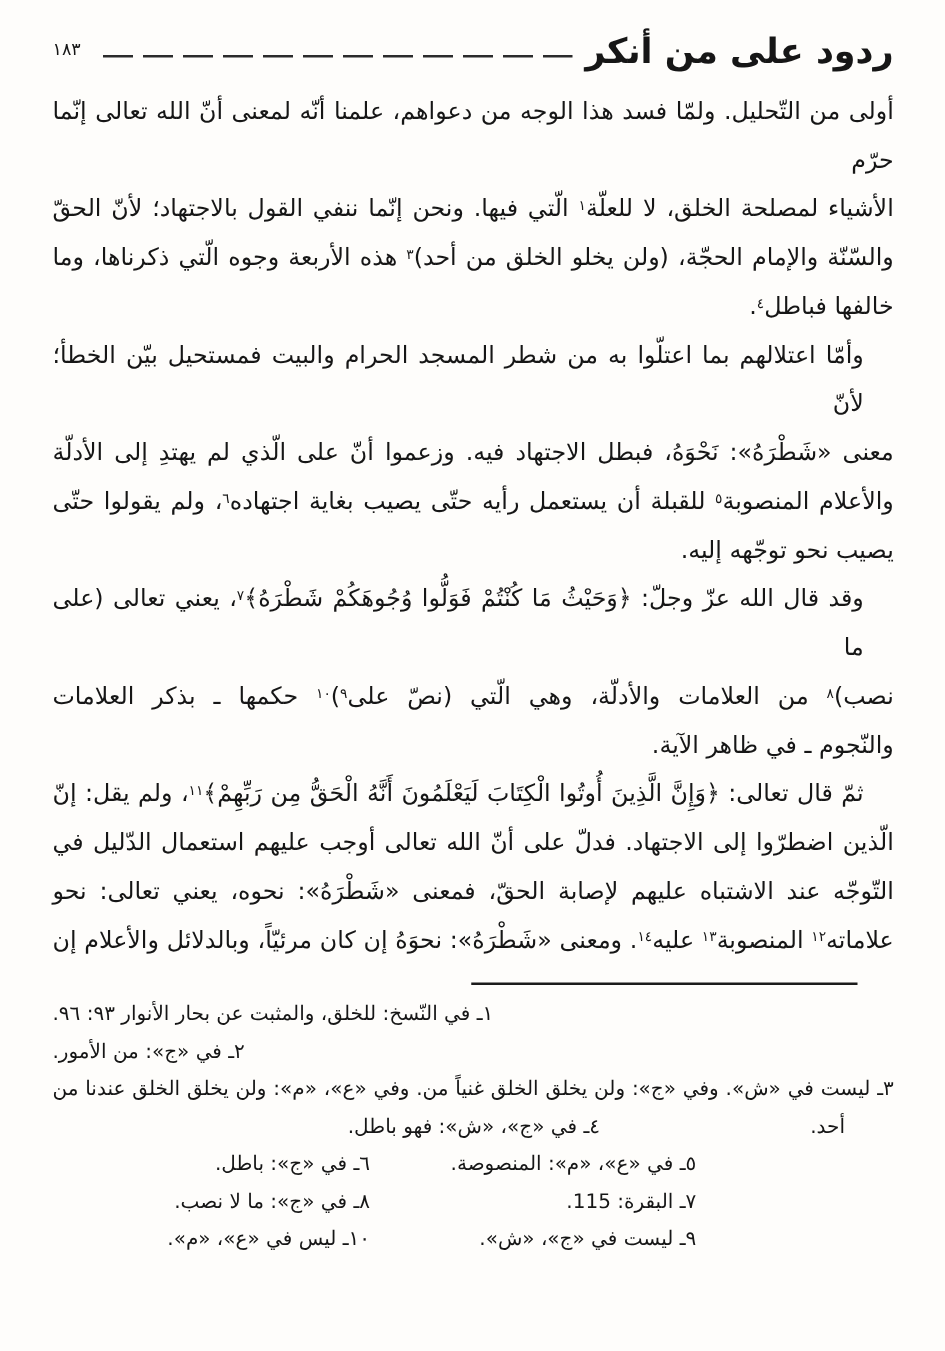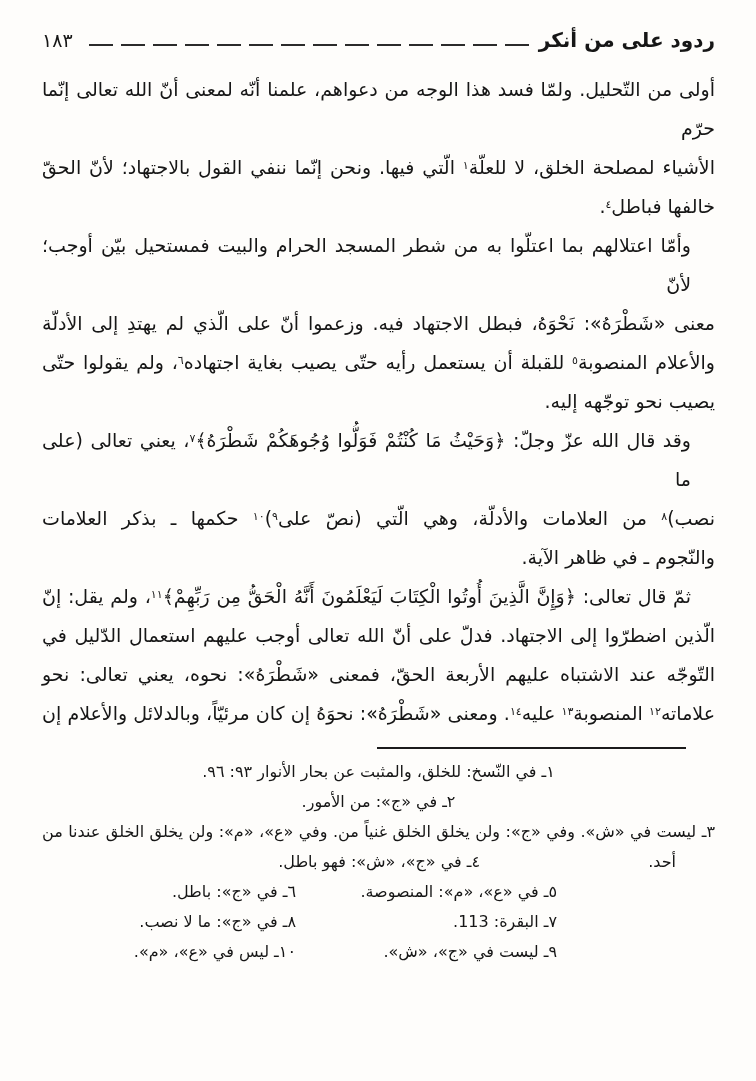--- a/index.html
+++ b/index.html
@@ -5,35 +5,35 @@
   html,body{margin:0;padding:0;}
   .page{
     width:756px;height:1081px;
     background:#fefdfb;color:#161616;
     font-family:"DejaVu Sans",sans-serif;
     direction:rtl;position:relative;overflow:hidden;
     box-sizing:border-box;padding:24px 41px 0 42px;
   }
   
   .header{display:flex;align-items:center;height:32px;gap:10px;}
-  .hdr-title{font-size:20px;font-weight:bold;white-space:nowrap;letter-spacing:0;}
+  .hdr-title{font-size:28px;font-weight:bold;white-space:nowrap;letter-spacing:0;}
   .hdr-leader{flex:1;height:2px;margin-top:10px;
     background:repeating-linear-gradient(to left,#2b2b2b 0 24px,transparent 24px 32px);}
-  .hdr-num{font-size:19px;white-space:nowrap;}
+  .hdr-num{font-size:14px;white-space:nowrap;}
   
   .bodytext{margin-top:14px;}
   .bl{font-size:19px;line-height:39px;text-align:right;white-space:normal;}
   .just{text-align:justify;text-align-last:justify;}
   .ind{padding-right:24px;}
   sup{font-size:11px;line-height:0;vertical-align:5px;}
   
   .sep{height:2px;width:309px;background:#1b1b1b;margin:14px 29px 0 auto;}
   
   .footnotes{margin-top:8px;font-size:16px;}
-  .fn{line-height:30px;text-align:center;}
+  .fn{line-height:30px;text-align:left;}
   .fn-just{text-align:justify;text-align-last:justify;}
   .fn-row4{position:relative;line-height:30px;text-align:right;}
   .fn3b{margin-right:39px;}
   .fn4{position:absolute;right:235px;top:0;}
   .fn-pair{display:flex;line-height:30px;}
   .cellA{width:419px;box-sizing:border-box;padding-right:158px;text-align:right;white-space:nowrap;}
   .cellB{flex:1;text-align:right;white-space:nowrap;}
 </style>
 </head>
 <body>
@@ -42,50 +42,51 @@
 
   <div class="header">
     <span class="hdr-title">ردود على من أنكر</span>
     <span class="hdr-leader"></span>
     <span class="hdr-num">١٨٣</span>
   </div>
 
   <div class="bodytext">
     <div class="bl just">أولى من التّحليل. ولمّا فسد هذا الوجه من دعواهم، علمنا أنّه لمعنى أنّ الله تعالى إنّما حرّم</div>
     <div class="bl just">الأشياء لمصلحة الخلق، لا للعلّة<sup>١</sup> الّتي فيها. ونحن إنّما ننفي القول بالاجتهاد؛ لأنّ الحقّ</div>
+    <div class="bl just">والسّنّة والإمام الحجّة، (ولن يخلو الخلق من أحد)<sup>٣</sup> هذه الأربعة وجوه الّتي ذكرناها، وما</div>
     <div class="bl">خالفها فباطل<sup>٤</sup>.</div>
-    <div class="bl just ind">وأمّا اعتلالهم بما اعتلّوا به من شطر المسجد الحرام والبيت فمستحيل بيّن أوجب؛ لأنّ</div>
+    <div class="bl just ind">وأمّا اعتلالهم بما اعتلّوا به من شطر المسجد الحرام والبيت فمستحيل بيّن الخطأ؛ لأنّ</div>
     <div class="bl just">معنى «شَطْرَهُ»: نَحْوَهُ، فبطل الاجتهاد فيه. وزعموا أنّ على الّذي لم يهتدِ إلى الأدلّة</div>
     <div class="bl just">والأعلام المنصوبة<sup>٥</sup> للقبلة أن يستعمل رأيه حتّى يصيب بغاية اجتهاده<sup>٦</sup>، ولم يقولوا حتّى</div>
     <div class="bl">يصيب نحو توجّهه إليه.</div>
     <div class="bl just ind">وقد قال الله عزّ وجلّ: ﴿وَحَيْثُ مَا كُنْتُمْ فَوَلُّوا وُجُوهَكُمْ شَطْرَهُ﴾<sup>٧</sup>، يعني تعالى (على ما</div>
     <div class="bl just">نصب)<sup>٨</sup> من العلامات والأدلّة، وهي الّتي (نصّ على<sup>٩</sup>)<sup>١٠</sup> حكمها ـ بذكر العلامات</div>
     <div class="bl">والنّجوم ـ في ظاهر الآية.</div>
     <div class="bl just ind">ثمّ قال تعالى: ﴿وَإِنَّ الَّذِينَ أُوتُوا الْكِتَابَ لَيَعْلَمُونَ أَنَّهُ الْحَقُّ مِن رَبِّهِمْ﴾<sup>١١</sup>، ولم يقل: إنّ</div>
     <div class="bl just">الّذين اضطرّوا إلى الاجتهاد. فدلّ على أنّ الله تعالى أوجب عليهم استعمال الدّليل في</div>
-    <div class="bl just">التّوجّه عند الاشتباه عليهم الأربعة الحقّ، فمعنى «شَطْرَهُ»: نحوه، يعني تعالى: نحو</div>
+    <div class="bl just">التّوجّه عند الاشتباه عليهم لإصابة الحقّ، فمعنى «شَطْرَهُ»: نحوه، يعني تعالى: نحو</div>
     <div class="bl just">علاماته<sup>١٢</sup> المنصوبة<sup>١٣</sup> عليه<sup>١٤</sup>. ومعنى «شَطْرَهُ»: نحوَهُ إن كان مرئيّاً، وبالدلائل والأعلام إن</div>
   </div>
 
   <div class="sep"></div>
 
   <div class="footnotes">
     <div class="fn">١ـ في النّسخ: للخلق، والمثبت عن بحار الأنوار ٩٣: ٩٦.</div>
     <div class="fn">٢ـ في «ج»: من الأمور.</div>
     <div class="fn fn-just">٣ـ ليست في «ش». وفي «ج»: ولن يخلق الخلق غنياً من. وفي «ع»، «م»: ولن يخلق الخلق عندنا من</div>
     <div class="fn-row4">
       <span class="fn3b">أحد.</span>
       <span class="fn4">٤ـ في «ج»، «ش»: فهو باطل.</span>
     </div>
     <div class="fn-pair">
       <span class="cellA">٥ـ في «ع»، «م»: المنصوصة.</span>
       <span class="cellB">٦ـ في «ج»: باطل.</span>
     </div>
     <div class="fn-pair">
-      <span class="cellA">٧ـ البقرة: 113.</span>
+      <span class="cellA">٧ـ البقرة: 115.</span>
       <span class="cellB">٨ـ في «ج»: ما لا نصب.</span>
     </div>
     <div class="fn-pair">
       <span class="cellA">٩ـ ليست في «ج»، «ش».</span>
       <span class="cellB">١٠ـ ليس في «ع»، «م».</span>
     </div>
 
   </div>
 
 </div>

